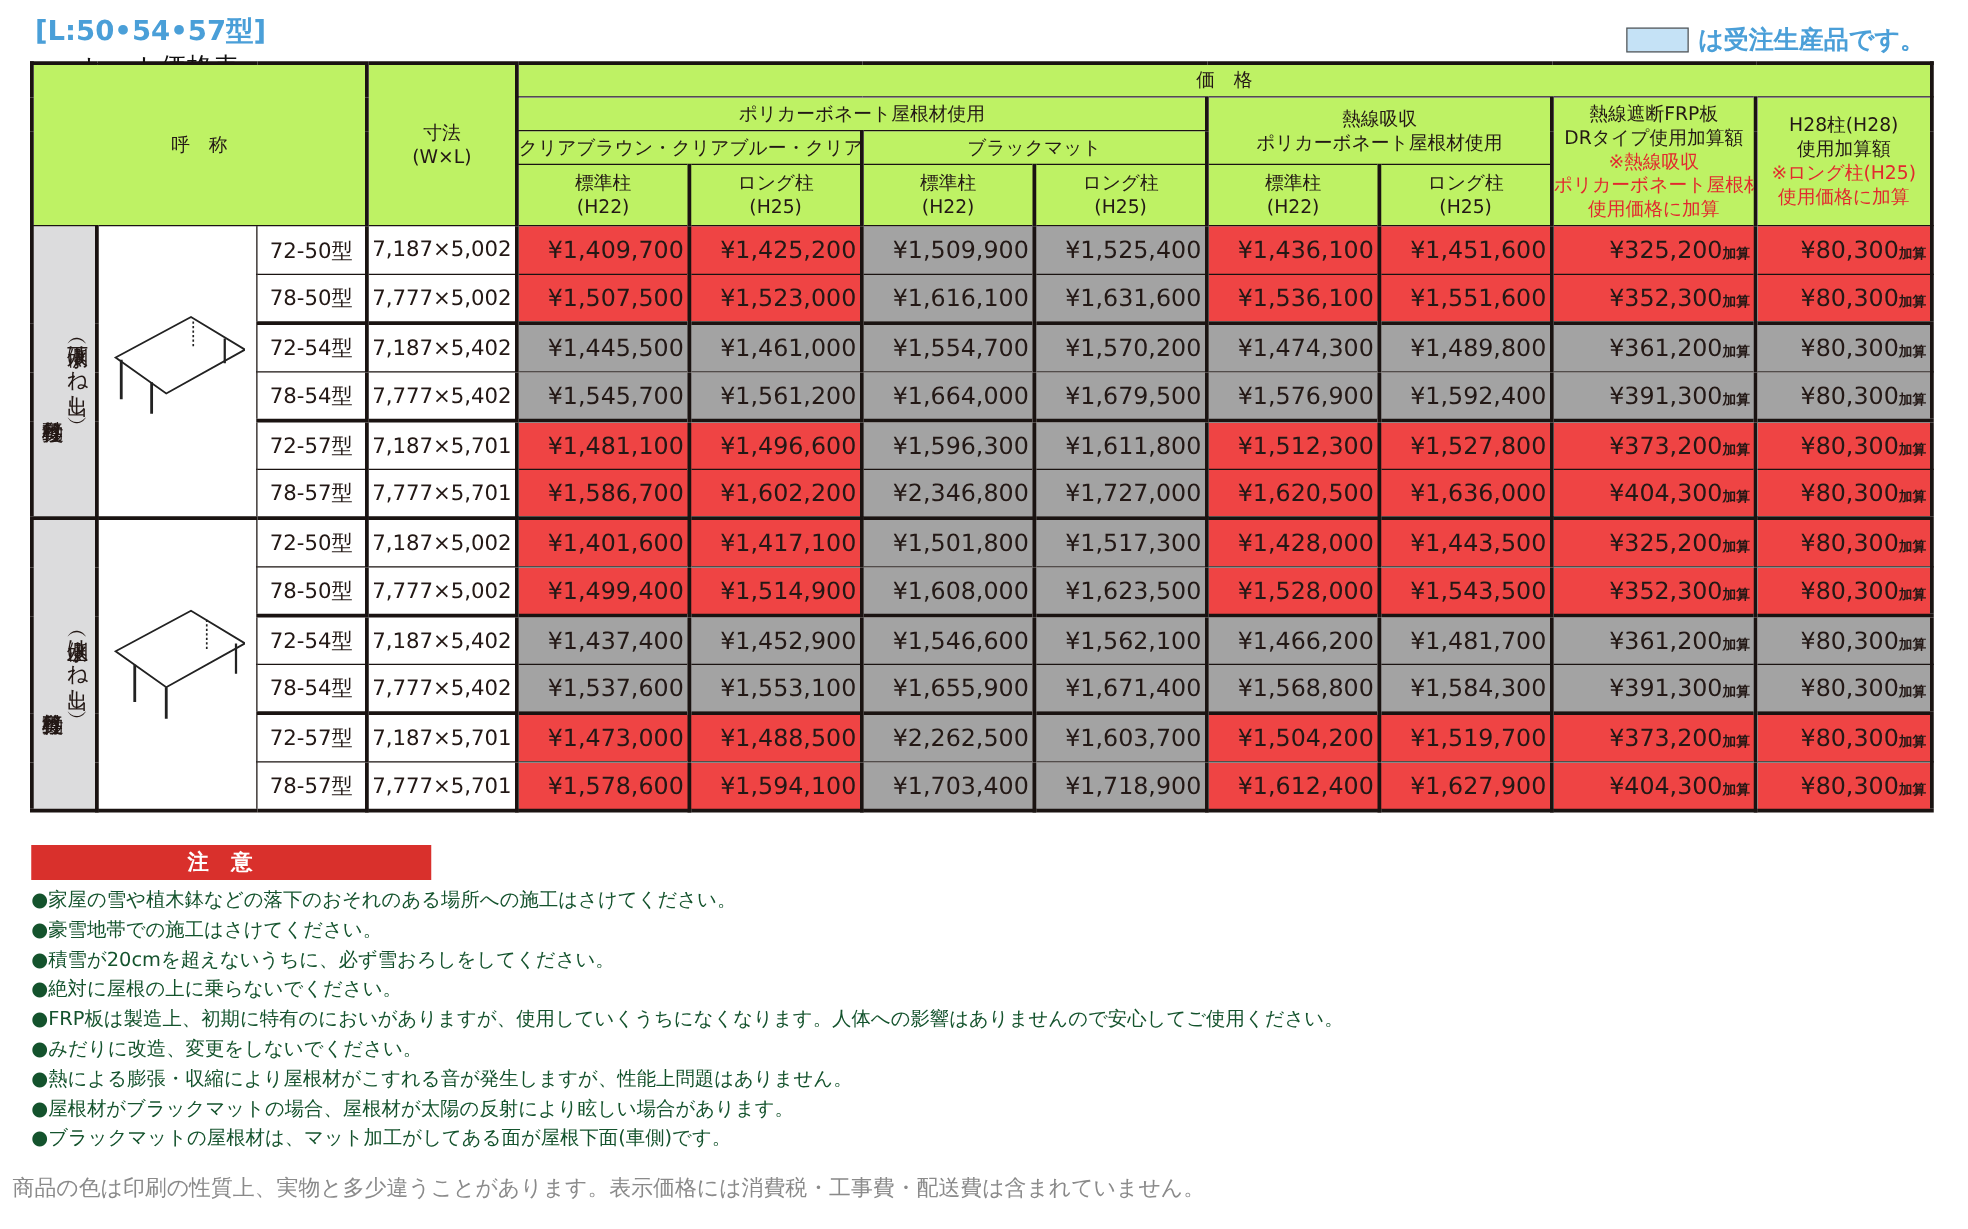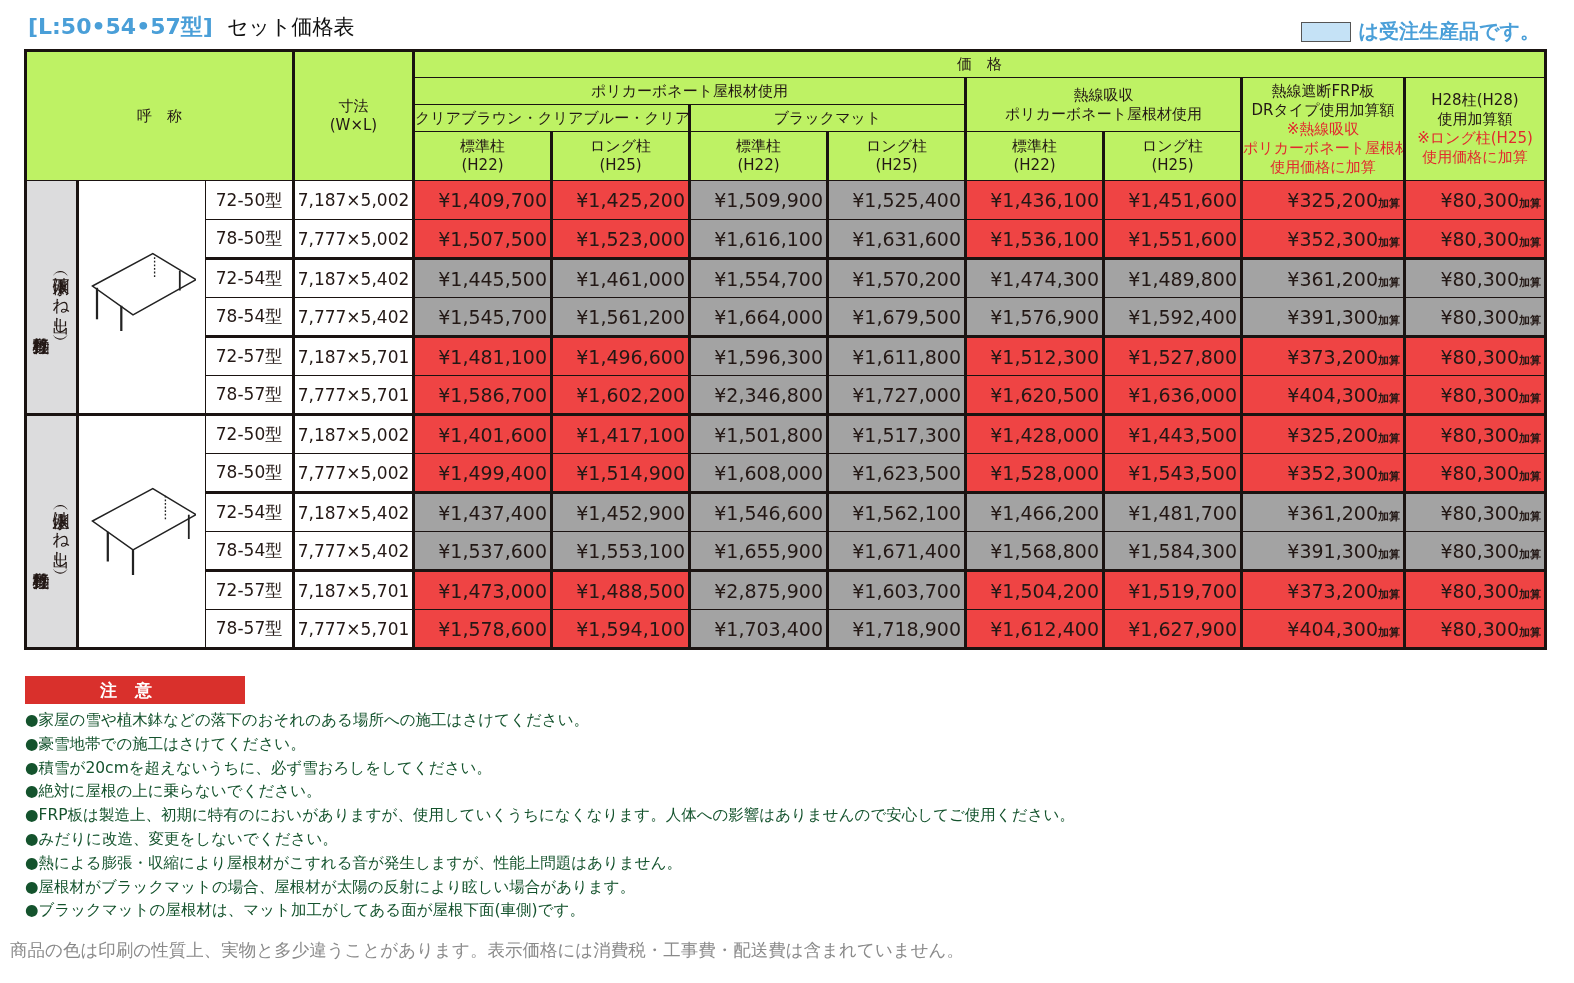--- a/index.html
+++ b/index.html
@@ -1,20 +1,20 @@
 <!DOCTYPE html>
 <html><head>
 <meta charset="utf-8">
 <style>
   * { box-sizing: border-box; margin: 0; padding: 0; }
   body {
     width: 1574px; height: 983px; background: #ffffff; position: relative; overflow: hidden;
     font-family: "DejaVu Sans", "Liberation Sans", sans-serif; color: #231815;
   }
-  .title-row { position: absolute; left: 28px; top: 10px; height: 34px; display: flex; align-items: center; }
+  .title-row { position: absolute; left: 28px; top: 10px; height: 34px; display: flex; align-items: center; flex-direction: column; }
   .title-model { color: #4a9fd8; font-weight: bold; font-size: 22px; letter-spacing: 0px; }
   .title-main { color: #111; font-weight: normal; font-size: 21px; margin-left: 14px; }
   .legend { position: absolute; right: 34px; top: 18px; display: flex; align-items: center; }
   .legend-swatch { width: 50px; height: 20px; background: #c5e2f6; border: 1px solid #555; margin-right: 8px; }
   .legend-text { color: #4a9fd8; font-size: 20px; font-weight: bold; }
 
   table.price {
     position: absolute; left: 24px; top: 49px; width: 1520px;
     border-collapse: collapse; table-layout: fixed;
     border: 3px solid #1a1311;
@@ -31,21 +31,21 @@
   .vert { writing-mode: vertical-rl; display: inline-block; line-height: 20px; letter-spacing: 0px; }
   .diagram-cell { background: #fff; text-align: center; vertical-align: middle; }
   .model { font-size: 17px; text-align: center; background: #fff; }
   .size { font-size: 17px; text-align: center; background: #fff; }
   .val { font-size: 19px; font-weight: bold; text-align: right; padding-right: 3px; height: 39px; }
   .val.blue { background: #a3a3a3; }
   .val.white { background: #ef4444; }
   .kasan { font-size: 11px; font-weight: bold; }
 
   .caution-badge {
-    position: absolute; left: 25px; top: 676px; width: 220px; height: 28px;
+    position: absolute; left: 25px; top: 676px; width: 320px; height: 28px;
     background: #d9302c; color: #fff; font-size: 17px; font-weight: bold;
     text-align: center; line-height: 28px; letter-spacing: 18px;
   }
   .notes { position: absolute; left: 25px; top: 709px; list-style: none; }
   .notes li { font-size: 15.5px; line-height: 23.8px; color: #14532d; }
   .footer { position: absolute; left: 10px; top: 938px; font-size: 17.5px; color: #8a8a8a; }
 </style>
 </head>
 <body>
 
@@ -269,21 +269,21 @@
         <td class="val blue bk-r">¥1,568,800</td>
         <td class="val blue bk-r">¥1,584,300</td>
         <td class="val blue bk-r"><span>¥391,300</span><span class="kasan">加算</span></td>
         <td class="val blue"><span>¥80,300</span><span class="kasan">加算</span></td>
       </tr>
       <tr>
         <td class="model bk-r bk-t">72-57型</td>
         <td class="size bk-r bk-t">7,187×5,701</td>
         <td class="val white bk-r bk-t">¥1,473,000</td>
         <td class="val white bk-r bk-t">¥1,488,500</td>
-        <td class="val blue bk-r bk-t">¥2,875,900</td>
+        <td class="val blue bk-r bk-t">¥2,262,500</td>
         <td class="val blue bk-r bk-t">¥1,603,700</td>
         <td class="val white bk-r bk-t">¥1,504,200</td>
         <td class="val white bk-r bk-t">¥1,519,700</td>
         <td class="val white bk-r bk-t"><span>¥373,200</span><span class="kasan">加算</span></td>
         <td class="val white bk-t"><span>¥80,300</span><span class="kasan">加算</span></td>
       </tr>
       <tr>
         <td class="model bk-r bk-b">78-57型</td>
         <td class="size bk-r bk-b">7,777×5,701</td>
         <td class="val white bk-r bk-b">¥1,578,600</td>

